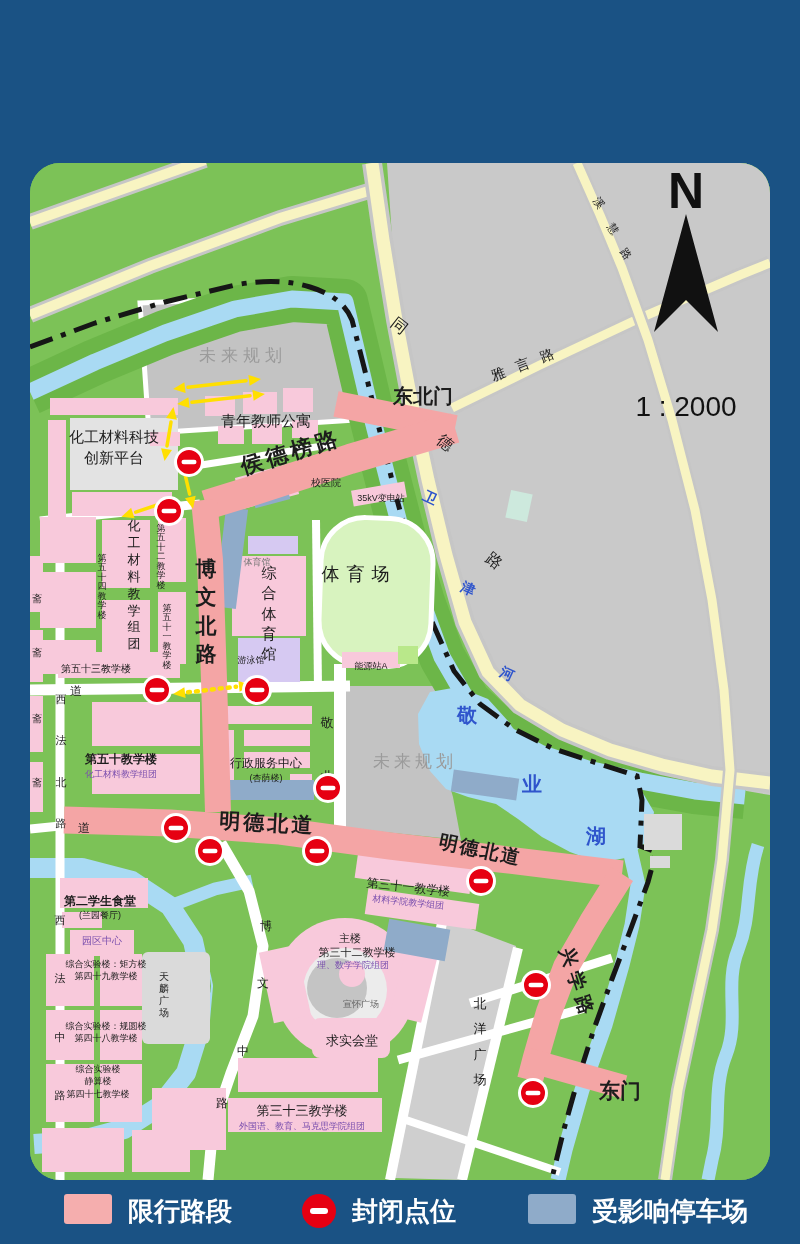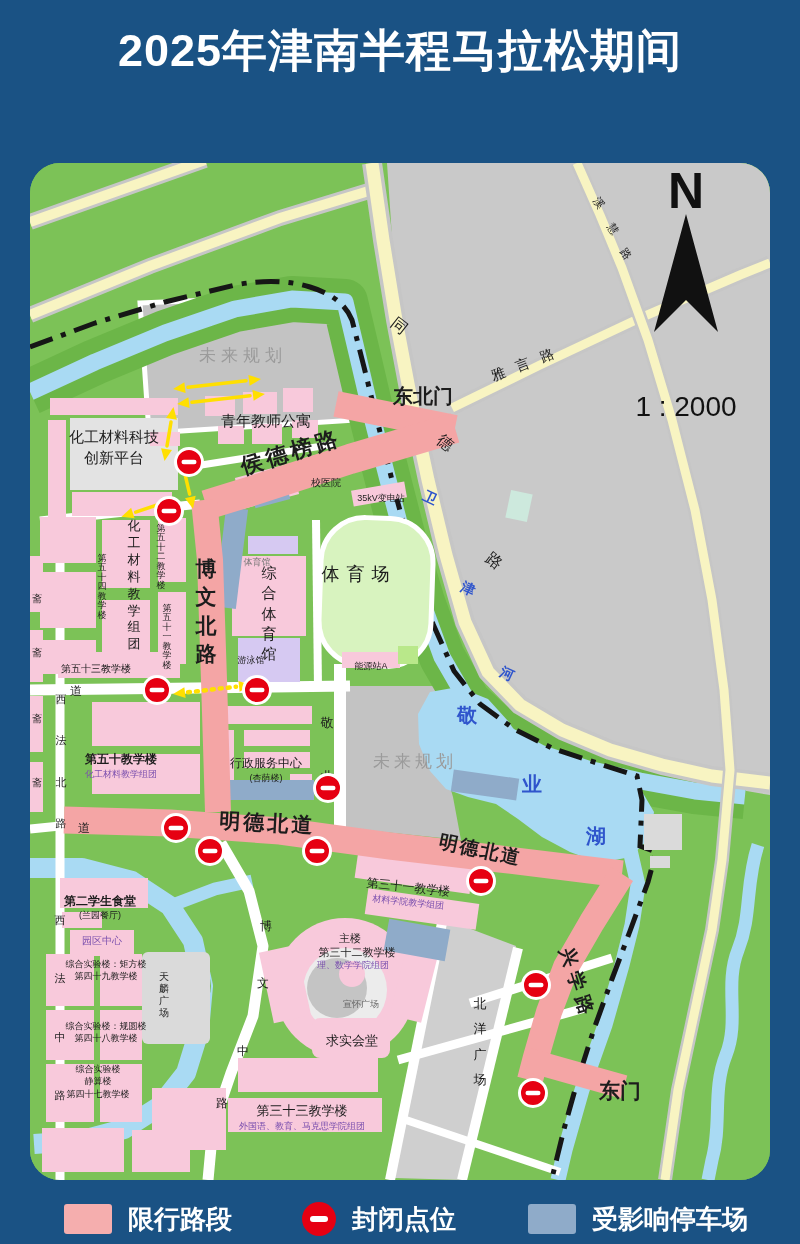--- a/index.html
+++ b/index.html
@@ -4,31 +4,30 @@
 <style>
   html,body{margin:0;padding:0;}
   body{width:800px;height:1244px;background:#1a5284;position:relative;overflow:hidden;
        font-family:"Liberation Sans",sans-serif;}
   .title{position:absolute;top:22px;left:0;width:800px;text-align:center;color:#ffffff;
          font-weight:bold;font-size:45px;line-height:57px;letter-spacing:1px;}
   .map-frame{position:absolute;left:30px;top:163px;width:740px;height:1017px;
              border-radius:30px;overflow:hidden;background:#7cc257;}
   svg text{font-family:"Liberation Sans",sans-serif;}
   .legend{position:absolute;left:0;top:1194px;width:800px;height:50px;}
-  .legend-item{position:absolute;display:flex;align-items:center;gap:16px;height:50px;}
+  .legend-item{position:absolute;display:flex;align-items:flex-start;gap:16px;height:50px;}
   .legend-label{color:#ffffff;font-weight:bold;font-size:26px;}
   .swatch{width:48px;height:30px;border-radius:3px;}
   .closure-chip{width:34px;height:34px;border-radius:50%;background:#e60012;position:relative;}
   .closure-chip span{position:absolute;left:8px;top:14px;width:18px;height:6px;border-radius:3px;background:#ffffff;}
 </style>
 </head>
 <body>
 
 <div class="title">
-  <div>2025年津南半程马拉松期间</div>
 </div>
 
 <div class="map-frame">
   <svg width="740" height="1017" viewBox="30 163 740 1017">
     <g id="map-layer">
         <rect x="30" y="163" width="740" height="1017" fill="#7cc257"></rect>
         <polygon points="380,163 770,163 770,795 735,789 662,771 588,743 527,706 489,661 462,600 442,522 422,432 406,342 393,252 387,163" fill="#c9c9c9"></polygon>
         <polygon points="140,303 348,294 357,420 149,433" fill="#c3c3c3" stroke="#ffffff" stroke-width="5"></polygon>
         <polygon points="346,686 452,686 438,718 442,758 453,797 461,840 346,828" fill="#c3c3c3"></polygon>
         <polyline points="30,392 95,362 165,333 235,309 292,299 345,302 358,357 372,417 388,480 404,542 422,602 442,657 468,702 500,731 540,753 588,769 640,781 695,791 745,796" fill="none" stroke="#6cb648" stroke-width="46" stroke-linejoin="round"></polyline>

